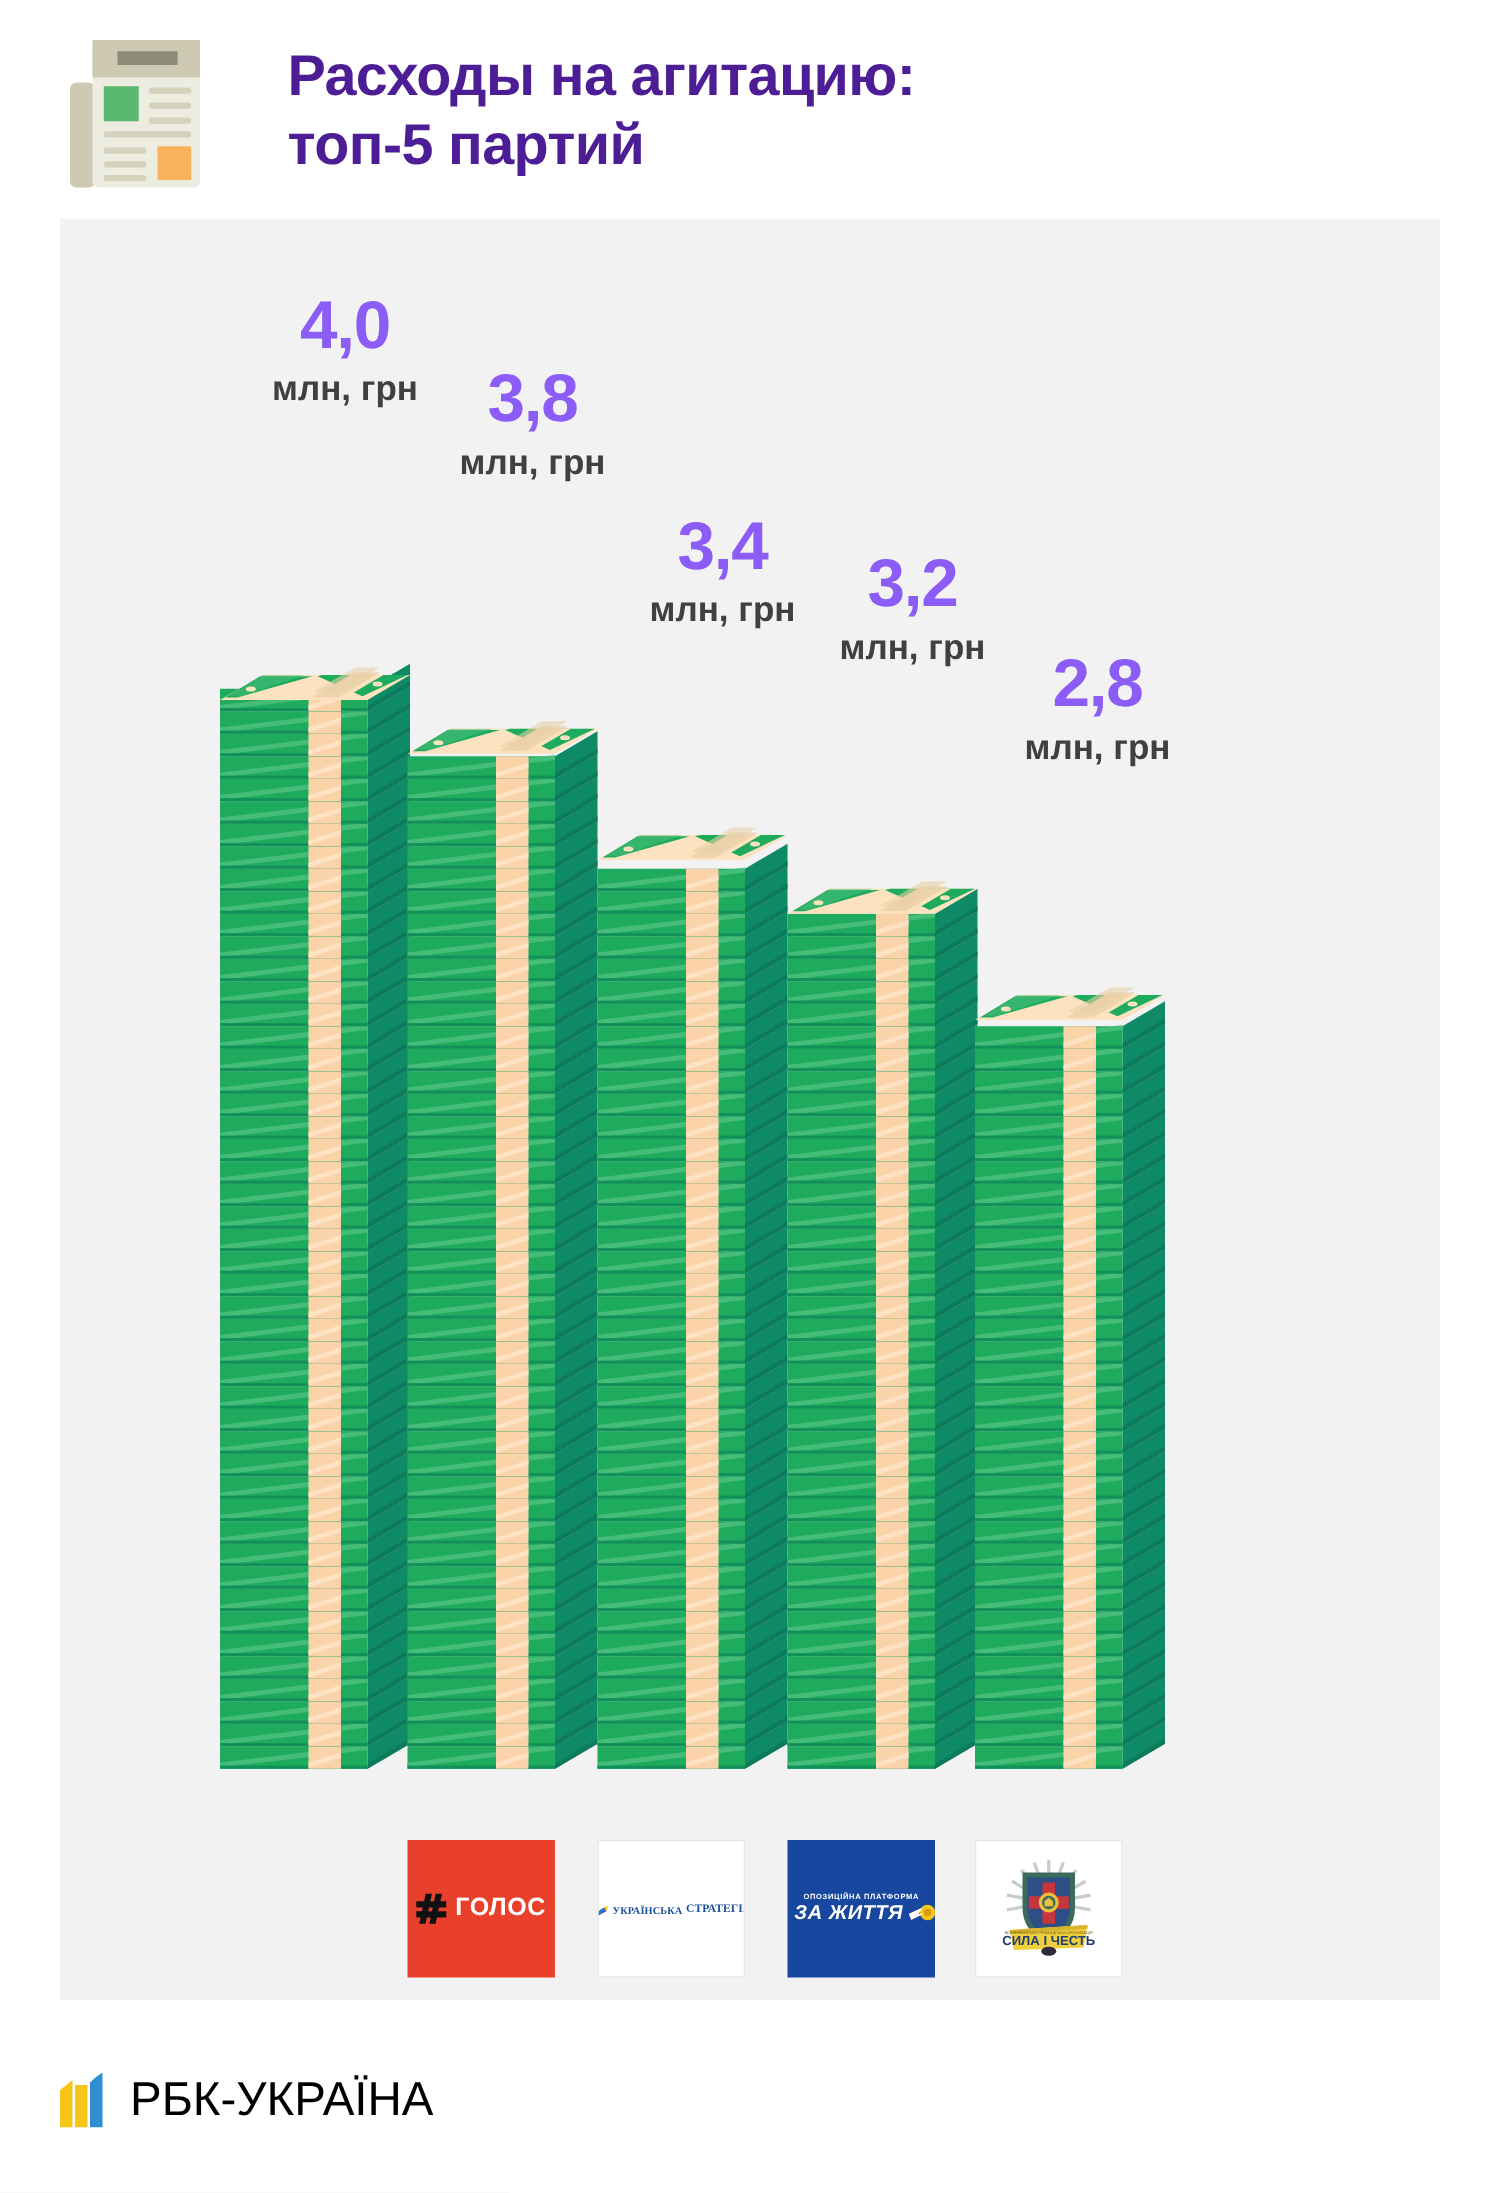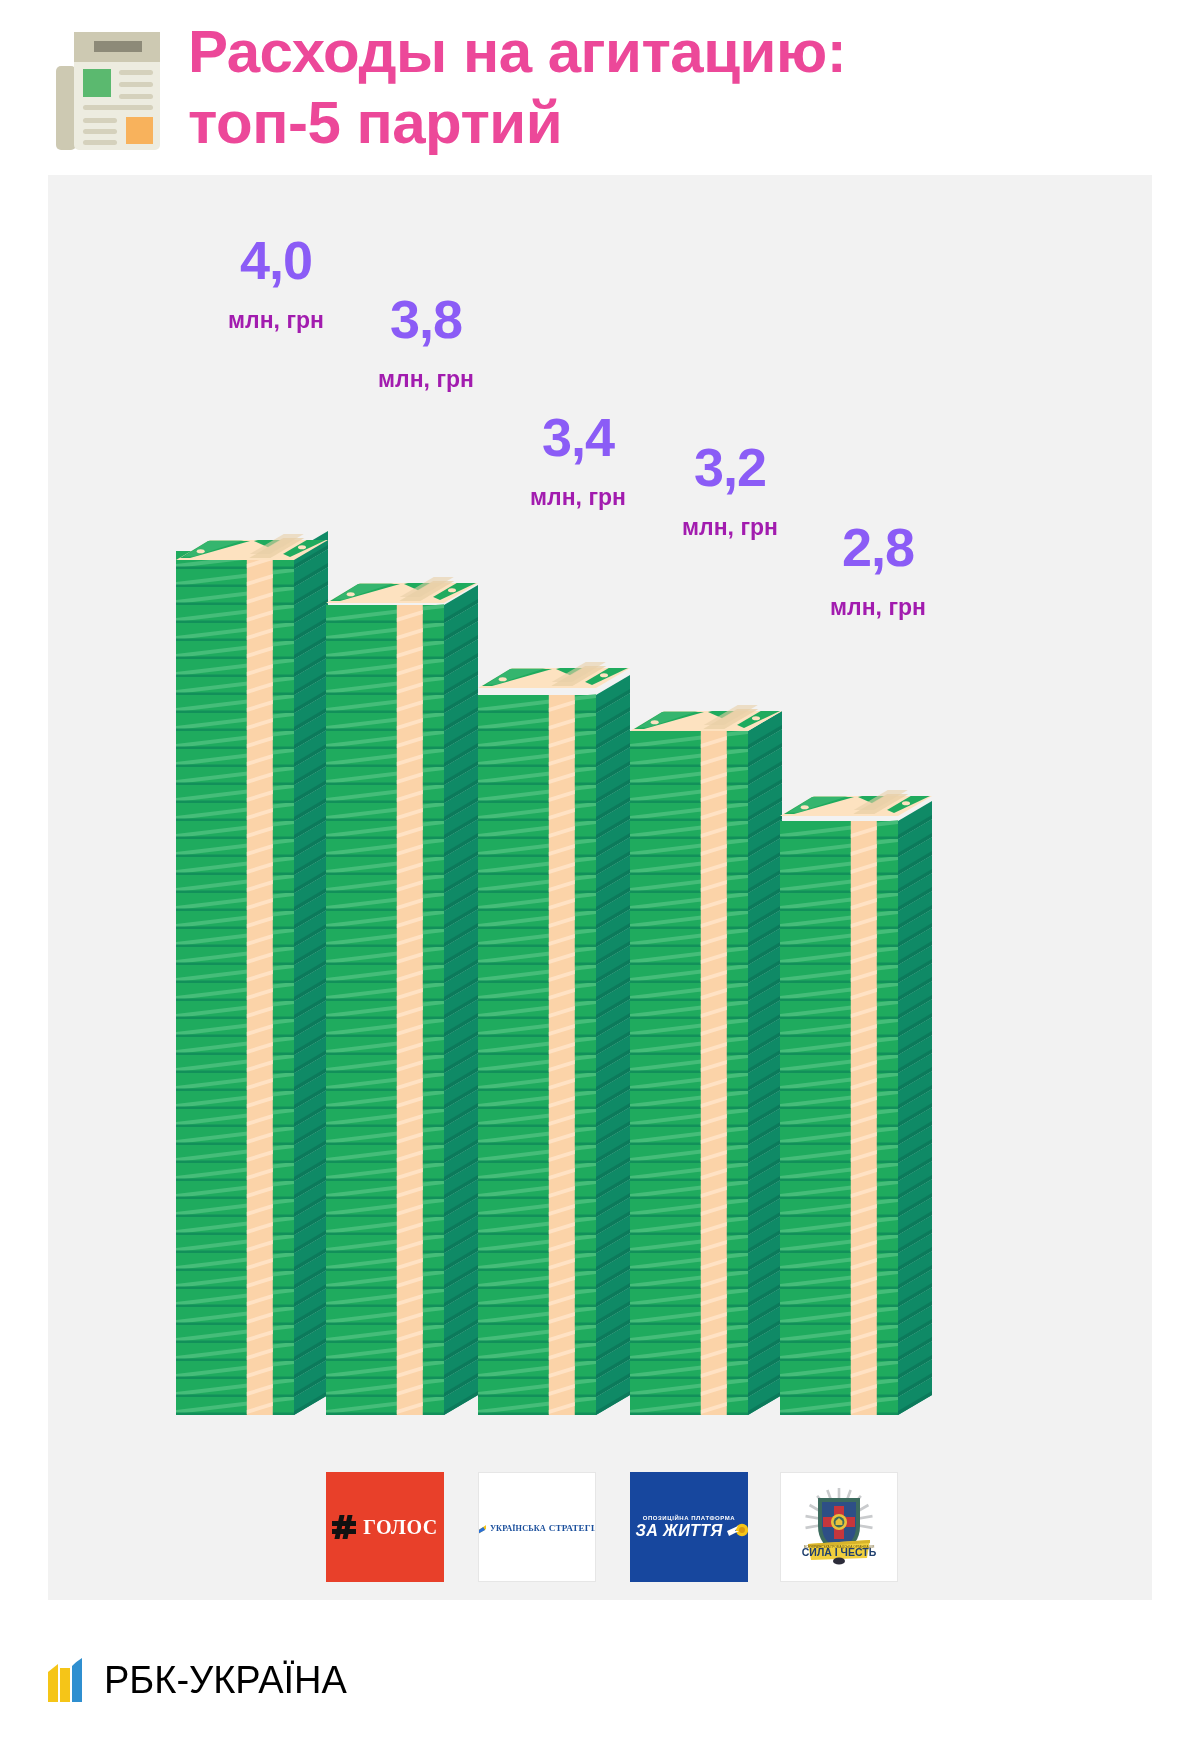--- a/index.html
+++ b/index.html
@@ -11,43 +11,43 @@
     overflow:hidden;
   }
 
   
   .header {
     position:absolute; left:0; top:0; width:1200px; height:175px;
     display:flex; align-items:center; padding-left:48px;
   }
   .news-icon { width:118px; height:128px; position:relative; flex:0 0 auto; }
   .page-title {
-    margin-left:22px;
-    font-size:60px; font-weight:bold; line-height:1.18;
-    color:#ec4899; letter-spacing:-0.5px; white-space:pre-line;
+    margin-left:64px;
+    font-size:46px; font-weight:bold; line-height:1.18;
+    color:#4c1d95; letter-spacing:-0.5px; white-space:pre-line;
   }
 
   
   .panel {
     position:absolute; left:48px; top:175px;
     width:1104px; height:1425px;
     background:#f2f2f2;
   }
 
   .cols { position:absolute; left:0; top:0; width:100%; height:100%; }
 
   
   .label { position:absolute; text-align:center; width:200px; }
   .label .val {
     font-size:54px; font-weight:bold; color:#8b5cf6;
     line-height:1.0; letter-spacing:-1px;
   }
   .label .unit {
-    font-size:23px; font-weight:bold; color:#a21caf;
-    margin-top:20px; letter-spacing:0px;
+    font-size:28px; font-weight:bold; color:#404040;
+    margin-top:8px; letter-spacing:0px;
   }
 
   
   .stack { position:absolute; }
   .stack svg { display:block; }
 
   
   .logos { position:absolute; left:0; bottom:18px; width:100%; height:120px; }
   .logo-card {
     position:absolute; bottom:0;
@@ -69,21 +69,21 @@
   .opb .l2row { display:flex; align-items:center; margin-top:1px; }
   .opb .bar { width:9px; height:15px; background:linear-gradient(90deg,#cfe0f5,#1a4fa0); }
   .opb .l2 {
     font-size:19px; font-weight:bold; font-style:italic; color:#123a86;
     line-height:1; letter-spacing:-.6px; margin-left:1px;
   }
   .opb .tail { width:26px; height:14px; background:#1a4fa0; margin-left:2px;
                clip-path:polygon(8% 0,100% 0,92% 100%,0 100%); }
 
   
-  .golos { display:flex; align-items:flex-end;font-family:Liberation Serif, serif; }
+  .golos { display:flex; align-items:flex-start; }
   .golos .hash { position:relative; width:24px; height:24px; }
   .golos .hash i { position:absolute; background:#111; display:block; }
   .golos .txt { color:#fff; font-size:20px; font-weight:bold; letter-spacing:.5px; margin-left:7px; }
 
   
   .ustr { display:flex; align-items:center; transform:scale(0.96); }
   .ustr .flag { width:14px; height:11px; margin-right:4px; position:relative; }
   .ustr .t1 { font-size:8.6px; font-weight:bold; color:#1b4f9c; letter-spacing:.1px; }
   .ustr .t2 { font-size:9.6px; font-weight:bold; color:#1b4f9c; letter-spacing:.1px; margin-left:3px; }
 

